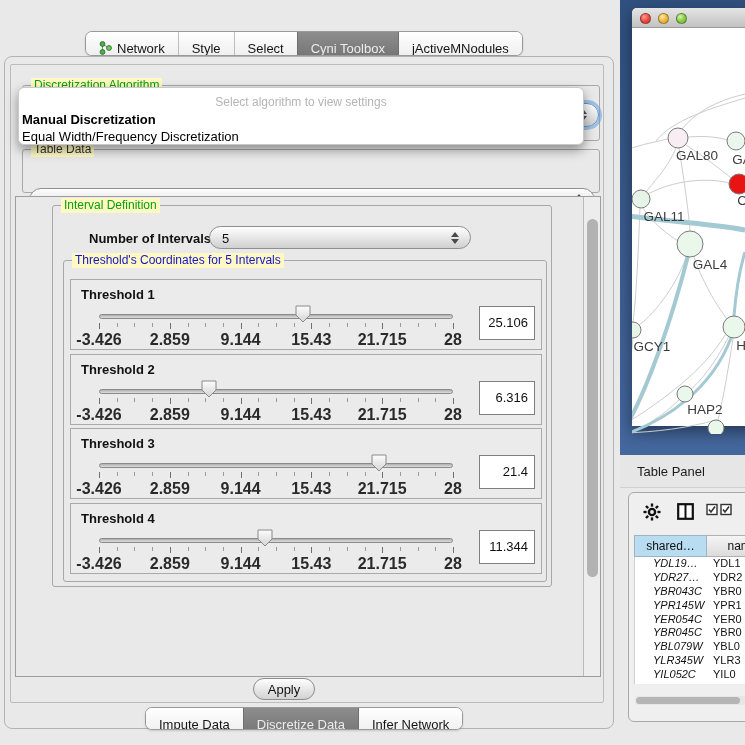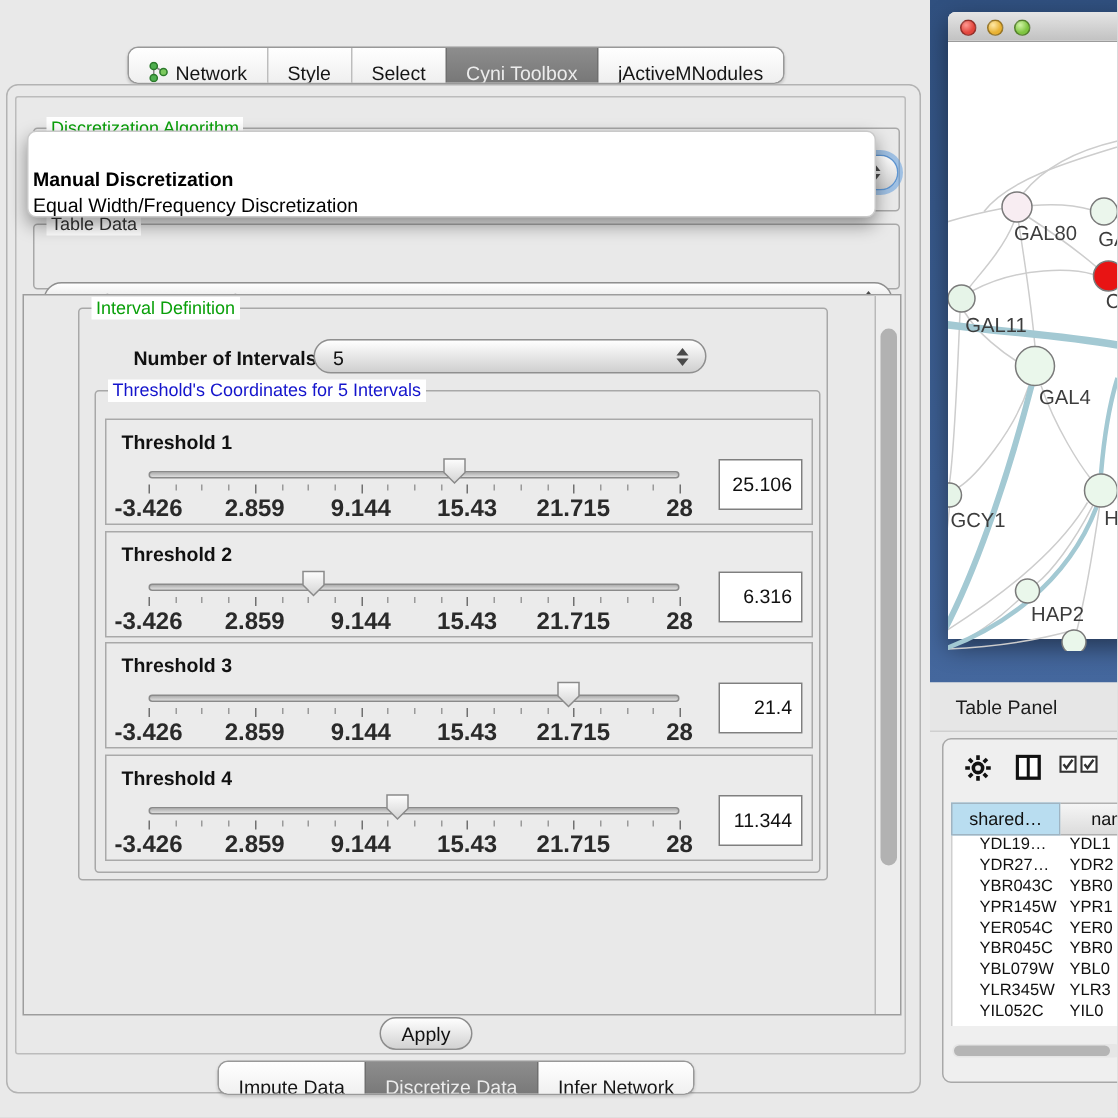--- a/index.html
+++ b/index.html
@@ -23,21 +23,21 @@
          background:linear-gradient(#ffffff,#e9e9e9); border-left:1px solid #bdbdbd; cursor:default; white-space:nowrap; }
   .tab:first-child { border-left:none; }
   .tab.sel { background:linear-gradient(#8d8d8d,#6f6f6f); color:#ececec; border-left-color:#6f6f6f; }
   .tab.sel + .tab { border-left-color:#6f6f6f; }
 
   .cp-outer { position:absolute; left:4px; top:56px; width:610px; height:673px; border:1px solid #b3b3b3; border-radius:8px; background:#e9e9e9; }
   .cp-inner { position:absolute; left:5px; top:7px; width:594px; height:639px; border:1px solid #bcbcbc; border-radius:2px; background:#e9e9e9; }
 
   
   .group { position:absolute; border:1px solid #a8a8a8; border-radius:3px; }
-  .gtitle { position:absolute; top:-8px; left:8px; background:#ffffff; padding:0 3px; font-size:12px; line-height:15px; white-space:nowrap; }
+  .gtitle { position:absolute; top:-8px; left:8px; background:#fef9c3; padding:0 3px; font-size:12px; line-height:15px; white-space:nowrap; }
   .gtitle.green { color:#0aa00a; }
   .gtitle.blue  { color:#1414cc; }
   .gtitle.dark  { color:#333; }
 
   
   .combo { position:absolute; height:24px; border:1px solid #8f8f8f; border-radius:12px;
            background:linear-gradient(#ffffff,#cfcfcf); font-size:13px; color:#111; cursor:default; }
   .combo .cval { position:absolute; left:12px; top:4px; white-space:nowrap; }
   .spin { position:absolute; right:10px; top:3px; width:9px; }
   .spin b { display:block; width:0; height:0; border-left:4px solid transparent; border-right:4px solid transparent; margin:2px 0; }
@@ -109,21 +109,21 @@
   .tp-box { position:absolute; left:8px; top:492px; width:130px; height:230px; background:#efefef; border:1px solid #a8a8a8; border-radius:6px; }
   .tp-tool { position:absolute; top:10px; cursor:default; }
   .tp-table { position:absolute; left:5px; top:42px; width:150px; }
   .tp-hrow { display:flex; height:22px; }
   .tp-hc { font-size:12px; color:#111; text-align:center; line-height:21px; border:1px solid #9fb4c2; overflow:hidden; }
   .tp-hc.c1 { width:73px; background:#b9ddf0; }
   .tp-hc.c2 { width:72px; background:linear-gradient(#f5f5f5,#dcdcdc); border-left:none; border-color:#b1b1b1; }
   .tp-rows { height:127px; overflow:hidden; background:#fff; border-left:1px solid #cfcfcf; }
   .tp-row { display:flex; height:13.9px; }
   .tp-row span { font-size:11px; color:#111; line-height:13.5px; white-space:nowrap; overflow:hidden; }
-  .tp-row .c1 { width:73px; padding-left:18px; }
+  .tp-row .c1 { width:73px; padding-left:18px;font-style:italic; }
   .tp-row .c2 { width:72px; padding-left:5px; }
   .tp-hscroll { position:absolute; left:6px; top:203px; width:112px; height:9px; background:#e6e6e6; border-radius:4px; }
   .tp-hscroll div { position:absolute; left:1px; top:1px; width:104px; height:7px; background:#b5b5b5; border-radius:4px; }
 </style>
 </head>
 <body>
 
 <div class="stage">
 
   <section class="control-panel">
@@ -162,20 +162,21 @@
         </div>
 
         <div class="combo algo-combo">
           <span class="spin">
               <b class="up"></b>
               <b class="dn"></b>
             </span>
         </div>
 
         <div class="popup">
+          <div class="popup-hint">Select algorithm to view settings</div>
           <div class="popup-opt1">Manual Discretization</div>
           <div class="popup-opt2">Equal Width/Frequency Discretization</div>
         </div>
 
         <div class="group g-table">
           <span class="gtitle dark">Table Data</span>
           <div class="combo table-combo">
             <span class="cval">galFiltered.sif default node</span>
             <span class="spin">
                 <b class="up"></b>

